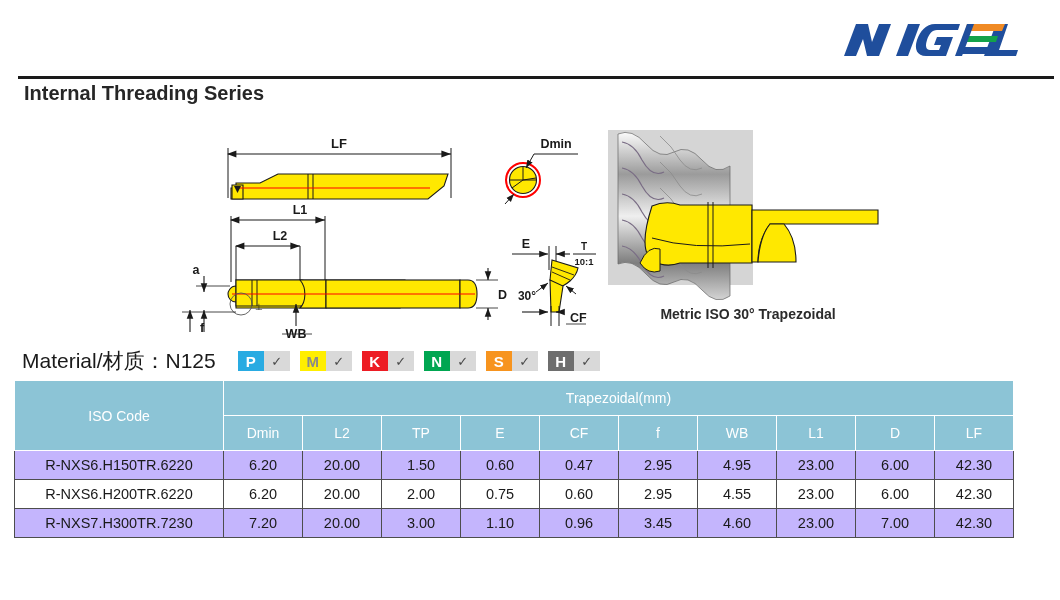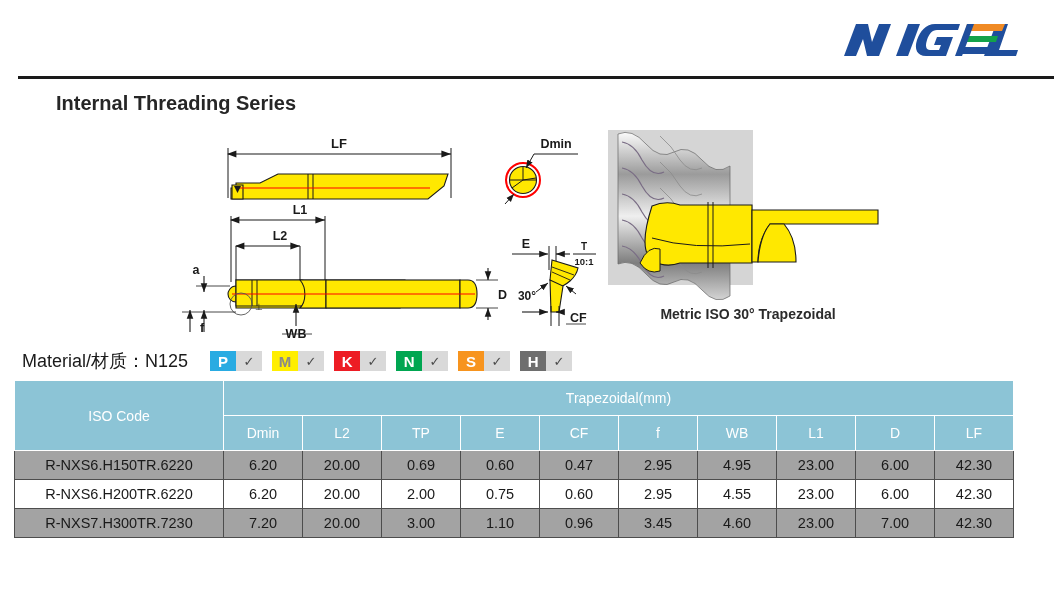--- a/index.html
+++ b/index.html
@@ -36,25 +36,24 @@
     width: 1036px; height: 0;
     border-top: 3px solid #1a1a1a;
   }
   #logo {
     position: absolute;
     right: 14px; top: 14px;
     width: 212px; height: 52px;
   }
   #subtitle {
     position: absolute;
-    left: 24px; top: 92px;
+    left: 24px; top: 82px;
     font-size: 20px;
     font-weight: bold;
     color: #262626;
-    margin-left: 32px;
   }
 
   
   #drawings {
     position: absolute;
     left: 0; top: 120px;
     width: 1060px; height: 218px;
   }
   #drawing-svg { display: block; }
   #thread-caption {
@@ -69,21 +68,21 @@
 
   
   #material-bar {
     position: absolute;
     left: 22px; top: 350px;
     height: 22px;
     display: flex;
     align-items: center;
   }
   #material-label {
-    font-size: 18px;
+    font-size: 21px;
     color: #1a1a1a;
     white-space: nowrap;
     margin-right: 22px;
   }
   .mat-chip {
     display: flex;
     align-items: center;
     margin-right: 10px;
     height: 20px;
   }
@@ -128,21 +127,21 @@
   }
   th.iso-head { width: 208px; height: 68px; font-size: 15px; }
   th.dims-head { height: 34px; font-size: 15px; }
   th.sub-head { height: 34px; }
   #spec-table tbody td {
     height: 28px;
     font-size: 14.5px;
     color: #1a1a1a;
     border: 1px solid #4d4d4d;
   }
-  tr.row-alt td { background: #a3a3a3; }
+  tr.row-alt td { background: #c4b5fd; }
   tr.row-plain td { background: #ffffff; }
   td.iso-cell { font-size: 15px; }
 </style>
 </head>
 <body>
 
 <div id="header">
   <div id="header-rule"></div>
 
   <div id="logo">
@@ -374,21 +373,21 @@
       <th class="sub-head">L1</th>
       <th class="sub-head">D</th>
       <th class="sub-head">LF</th>
     </tr>
   </thead>
   <tbody>
     <tr class="row-alt">
       <td class="iso-cell">R-NXS6.H150TR.6220</td>
       <td>6.20</td>
       <td>20.00</td>
-      <td>0.69</td>
+      <td>1.50</td>
       <td>0.60</td>
       <td>0.47</td>
       <td>2.95</td>
       <td>4.95</td>
       <td>23.00</td>
       <td>6.00</td>
       <td>42.30</td>
     </tr>
     <tr class="row-plain">
       <td class="iso-cell">R-NXS6.H200TR.6220</td>

